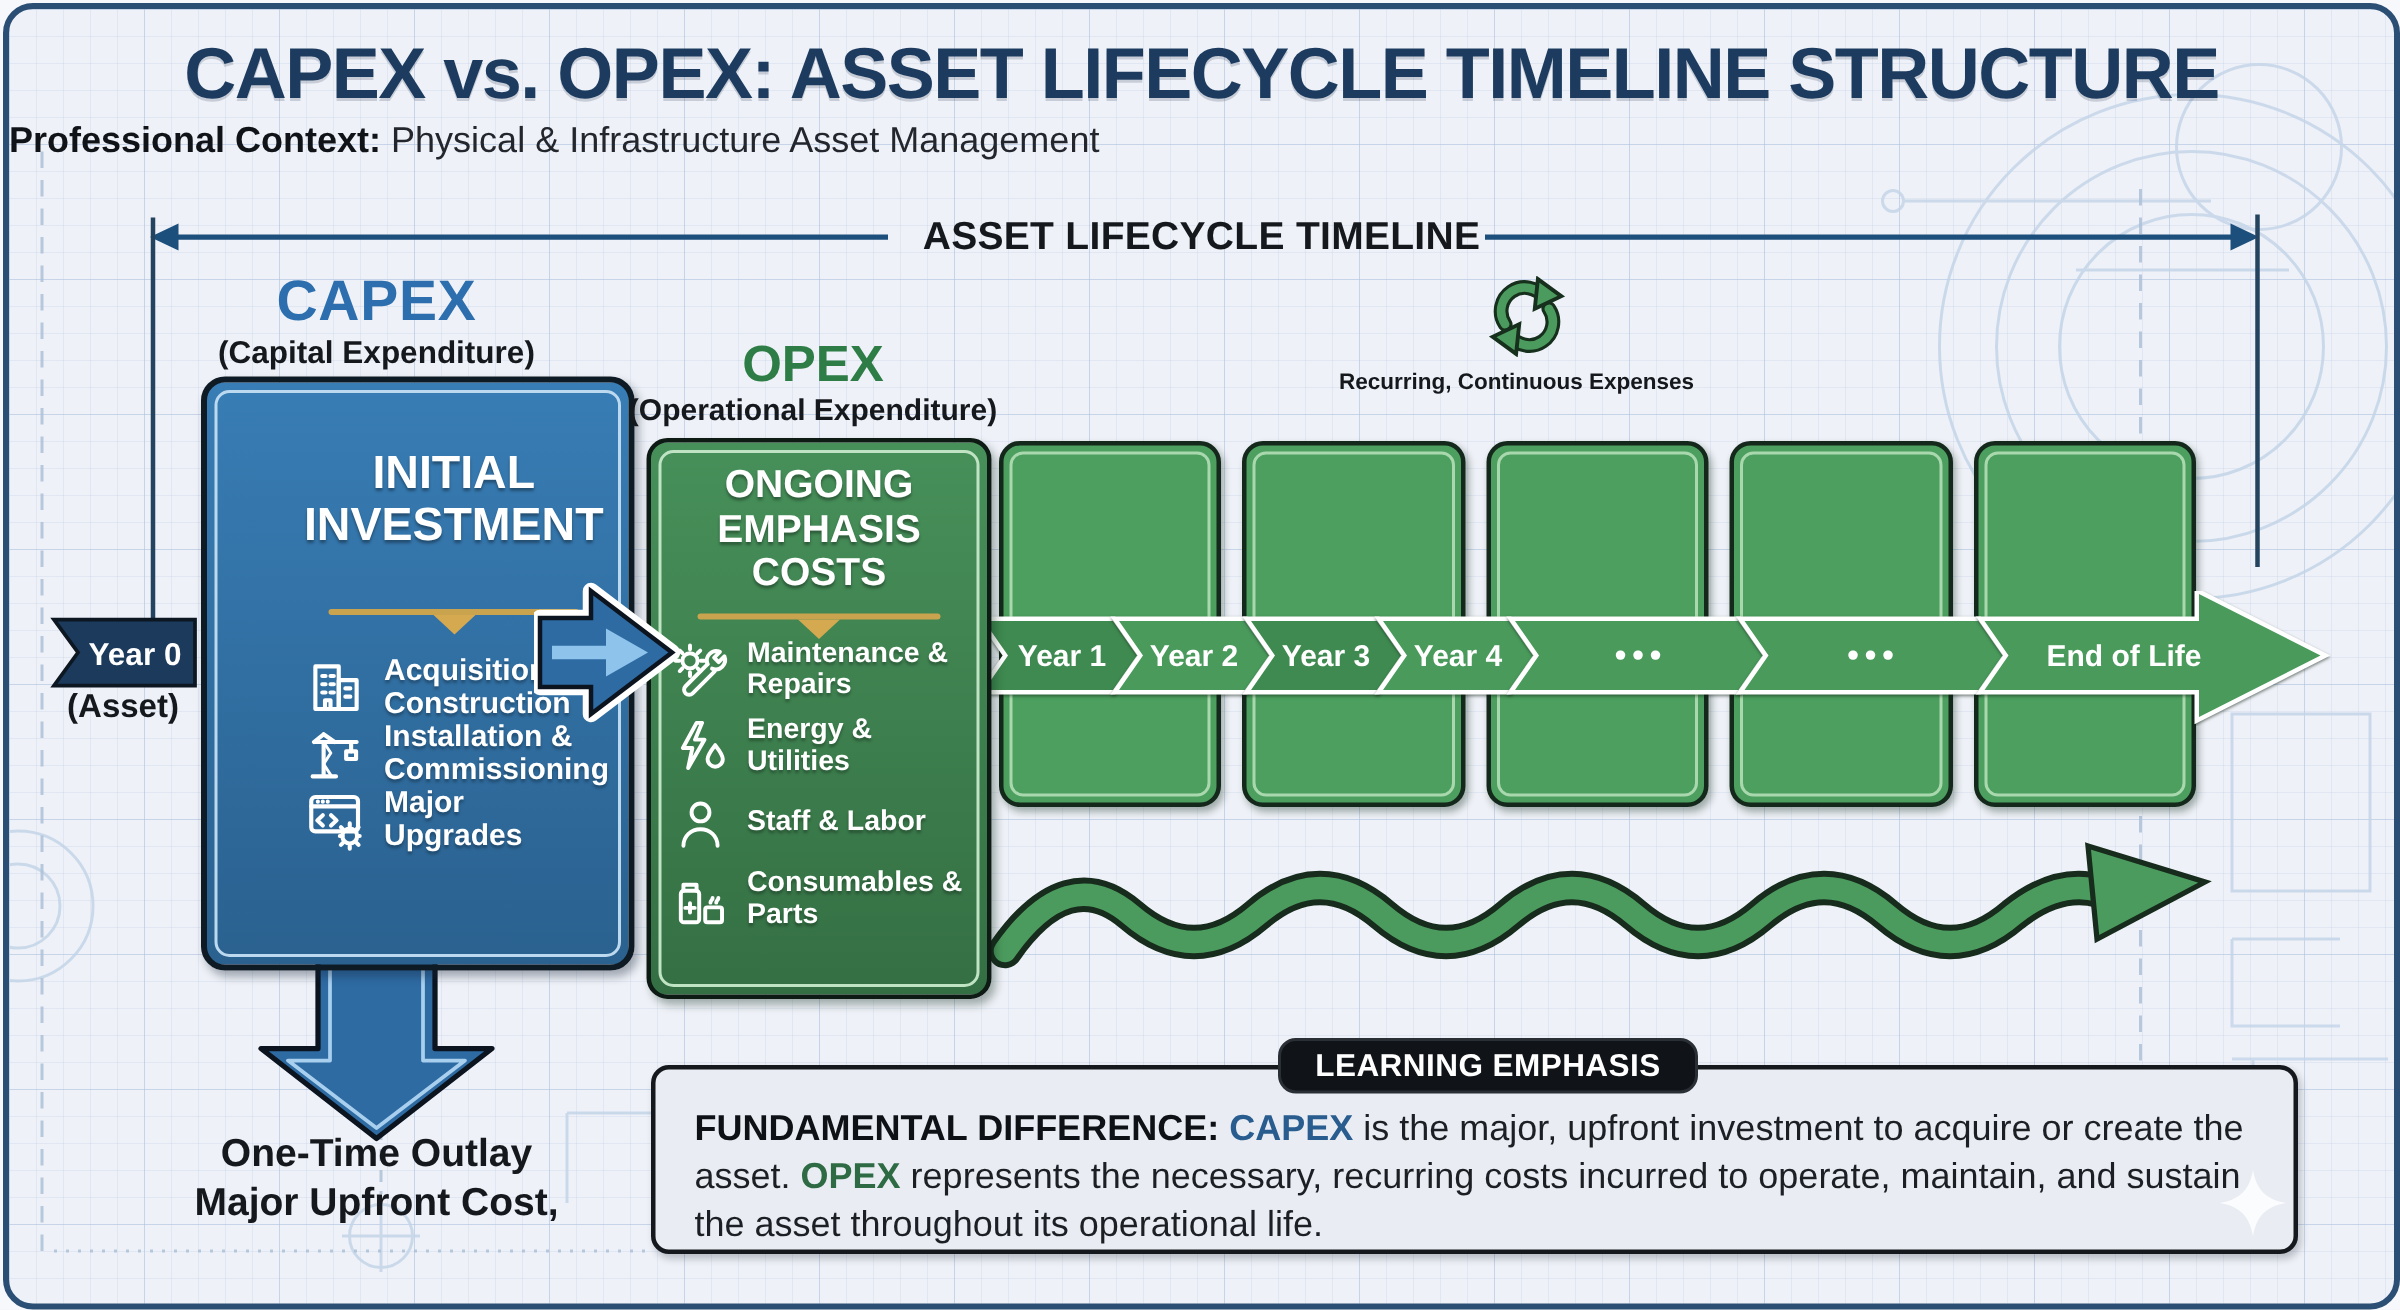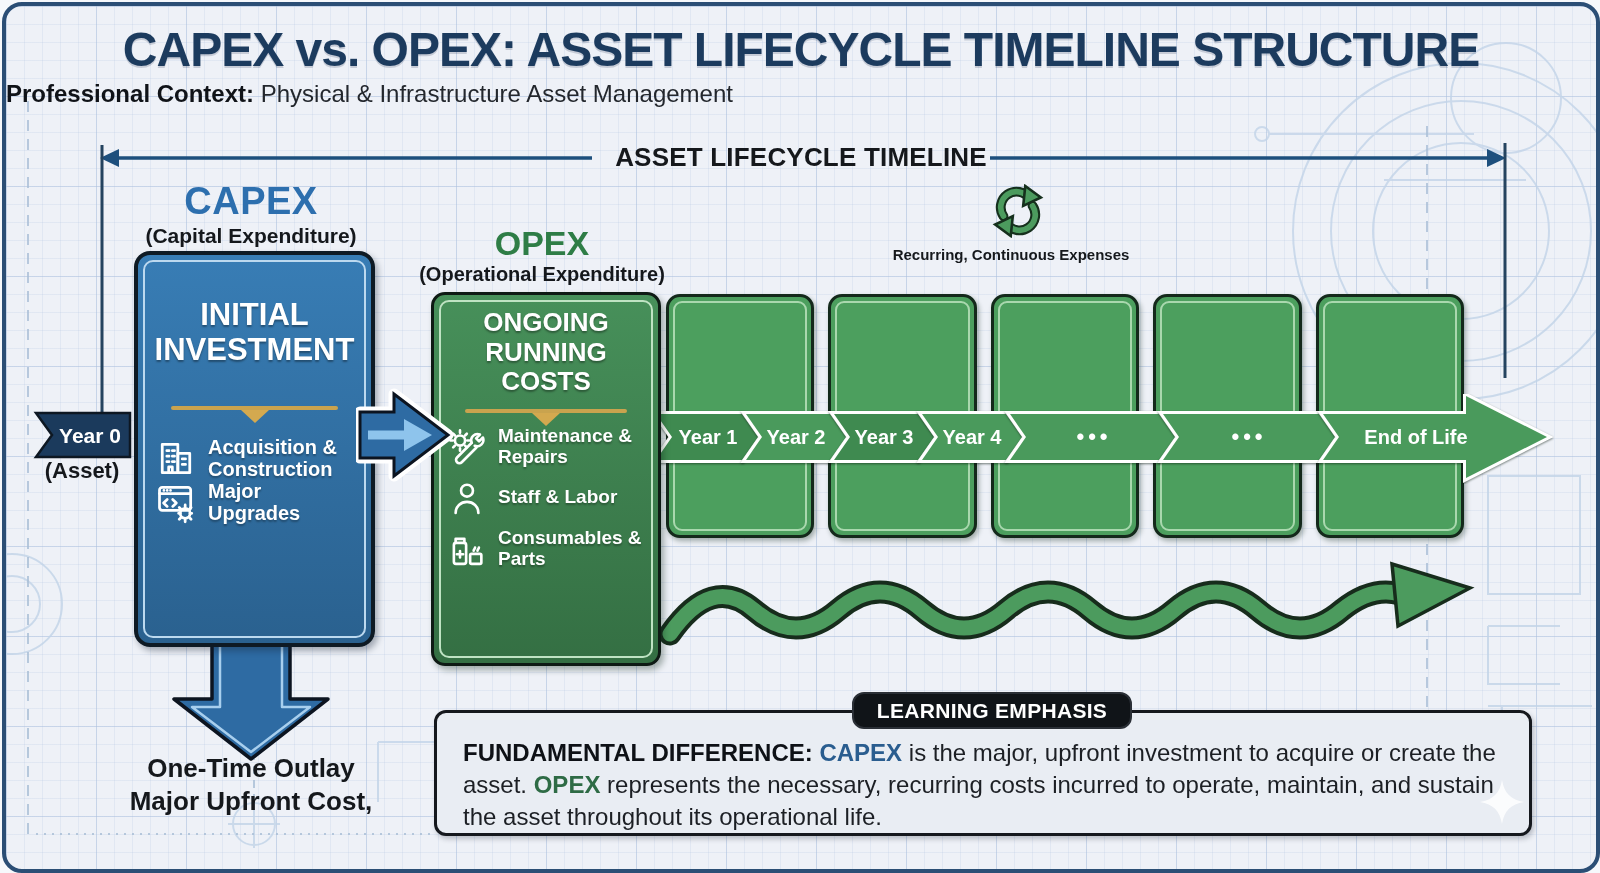--- a/index.html
+++ b/index.html
@@ -23,21 +23,21 @@
   .subtitle{left:0;top:74px;width:100%;text-align:left;font-size:24px;color:#23272d;z-index:3;}
   .subtitle .lead{font-weight:700;color:#101318;}
   .tl-heading{left:0;top:136px;width:100%;text-align:center;font-size:26px;font-weight:700;
     color:#15181c;z-index:3;letter-spacing:.2px;}
   
   .capex-head{left:95px;top:174px;width:300px;text-align:center;z-index:3;}
   .capex-head .abbr{font-size:38px;font-weight:700;color:#2d6fae;letter-spacing:.5px;}
   .capex-head .full{font-size:21px;font-weight:700;color:#15181c;margin-top:1px;}
   .capex-box{left:128px;top:245px;width:233px;height:388px;z-index:3;
     background:linear-gradient(180deg,#387db5,#2a618f);
-    border:4px solid #0e1a24;border-radius:16px;box-shadow:3px 4px 6px rgba(20,35,55,.35);}
+    border:4px solid #0e1a24;border-radius:16px;box-shadow:3px 4px 6px rgba(20,35,55,.35);padding-left:48px;}
   .inner-stroke{position:absolute;inset:5px;border:2px solid #bcd9ef;border-radius:10px;pointer-events:none;}
   .box-title{position:relative;margin-top:42px;text-align:center;color:#fff;font-weight:700;
     font-size:31px;line-height:1.14;width:200px;margin-left:auto;margin-right:auto;
     text-shadow:0 2px 2px rgba(0,0,0,.35);}
   .divider{position:relative;width:72%;margin:38px auto 0;height:4px;background:#c9a34e;border-radius:2px;}
   .divider::after{content:"";position:absolute;left:50%;top:4px;transform:translateX(-50%);
     border:14px solid transparent;border-top:13px solid #d4a94f;border-bottom:0;}
   .items{position:relative;margin:26px 0 0 16px;display:flex;flex-direction:column;}
   .item{display:flex;align-items:center;gap:10px;}
   .item svg{flex:0 0 auto;}
@@ -151,20 +151,30 @@
             <rect x="4.5" y="4.5" width="8.5" height="15.5"></rect>
             <rect x="13" y="9.5" width="6.5" height="10.5"></rect>
             <path d="M7 8h1.2M10 8h1.2M7 11h1.2M10 11h1.2M7 14h1.2M10 14h1.2M15.4 12.5h1.8M15.4 15.5h1.8M8 20v-3.2h2V20"></path>
           </g>
         </svg>
         <div class="lbl">Acquisition &amp; Construction</div>
       </div>
       <div class="item">
         <svg width="44" height="44" viewBox="0 0 24 24">
           <g class="icon-stroke">
+            <path d="M3.5 20.5h8.5M7.5 20.5V8M4 8h15.5M7.5 5.2 4 8M7.5 5.2 11.5 8M7.5 5.2v.1M17.5 8v3.4"></path>
+            <rect x="15.7" y="11.4" width="3.6" height="2.8"></rect>
+            <path d="M7.5 8l2.6 4-2.6 4 2.6 4" stroke-width="1.1"></path>
+          </g>
+        </svg>
+        <div class="lbl">Installation &amp; Commissioning</div>
+      </div>
+      <div class="item">
+        <svg width="44" height="44" viewBox="0 0 24 24">
+          <g class="icon-stroke">
             <rect x="3" y="4" width="17" height="12.5" rx="1.5"></rect>
             <path d="M3 7.4h17M5.4 5.7h.01M7.2 5.7h.01M9 5.7h.01"></path>
             <path d="M7.2 10.6l-2 1.9 2 1.9M10.2 10.6l2 1.9-2 1.9"></path>
             <circle cx="17" cy="18.2" r="2.7"></circle>
             <path d="M17 14.6v-1M17 22.8v-1M20.6 18.2h-1M14.4 18.2h-1M19.4 15.8l.8-.8M13.8 21.4l.8-.8M19.4 20.6l.8.8M13.8 15l.8.8"></path>
           </g>
         </svg>
         <div class="lbl">Major Upgrades</div>
       </div>
     </div>
@@ -176,33 +186,42 @@
   </svg>
   <div class="abs start-sub">(Asset)</div>
 
   <div class="abs opex-head">
     <div class="abbr">OPEX</div>
     <div class="full">(Operational Expenditure)</div>
   </div>
 
   <div class="abs opex-box">
     <div class="inner-stroke"></div>
-    <div class="box-title">ONGOING RUNNING COSTS</div>
+    <div class="box-title">ONGOING EMPHASIS COSTS</div>
     <div class="divider"></div>
     <div class="items">
       <div class="item">
         <svg width="42" height="42" viewBox="0 0 24 24">
           <g class="icon-stroke">
             <circle cx="8" cy="8.3" r="2.9"></circle>
             <path d="M8 3.9V2.5M8 14.1v-1.4M12.1 8.3h1.4M2.5 8.3h1.4M10.9 5.4l1-1M4.1 12.2l1-1M10.9 11.2l1 1M4.1 4.4l1 1"></path>
             <path d="M14.7 9.6 6.3 18a1.9 1.9 0 1 0 2.7 2.7l8.4-8.4"></path>
             <path d="M14.7 9.6a3.6 3.6 0 0 1 4.7-4.7L17.2 7.1l1.7 1.7 2.2-2.2a3.6 3.6 0 0 1-4.7 4.7"></path>
           </g>
         </svg>
         <div class="lbl">Maintenance &amp; Repairs</div>
+      </div>
+      <div class="item">
+        <svg width="42" height="42" viewBox="0 0 24 24">
+          <g class="icon-stroke">
+            <path d="M10.5 2.8 5.3 12.4h3.6L7.3 20l6.2-10.8H9.9l2.7-6.4z"></path>
+            <path d="M17.6 11.3c1.9 2.4 2.9 3.9 2.9 5.3a2.9 2.9 0 1 1-5.8 0c0-1.4 1-2.9 2.9-5.3z"></path>
+          </g>
+        </svg>
+        <div class="lbl">Energy &amp; Utilities</div>
       </div>
       <div class="item">
         <svg width="42" height="42" viewBox="0 0 24 24">
           <g class="icon-stroke">
             <circle cx="12" cy="7.8" r="3.4"></circle>
             <path d="M5.5 20.5c0-3.7 2.9-6.3 6.5-6.3s6.5 2.6 6.5 6.3"></path>
           </g>
         </svg>
         <div class="lbl">Staff &amp; Labor</div>
       </div>

